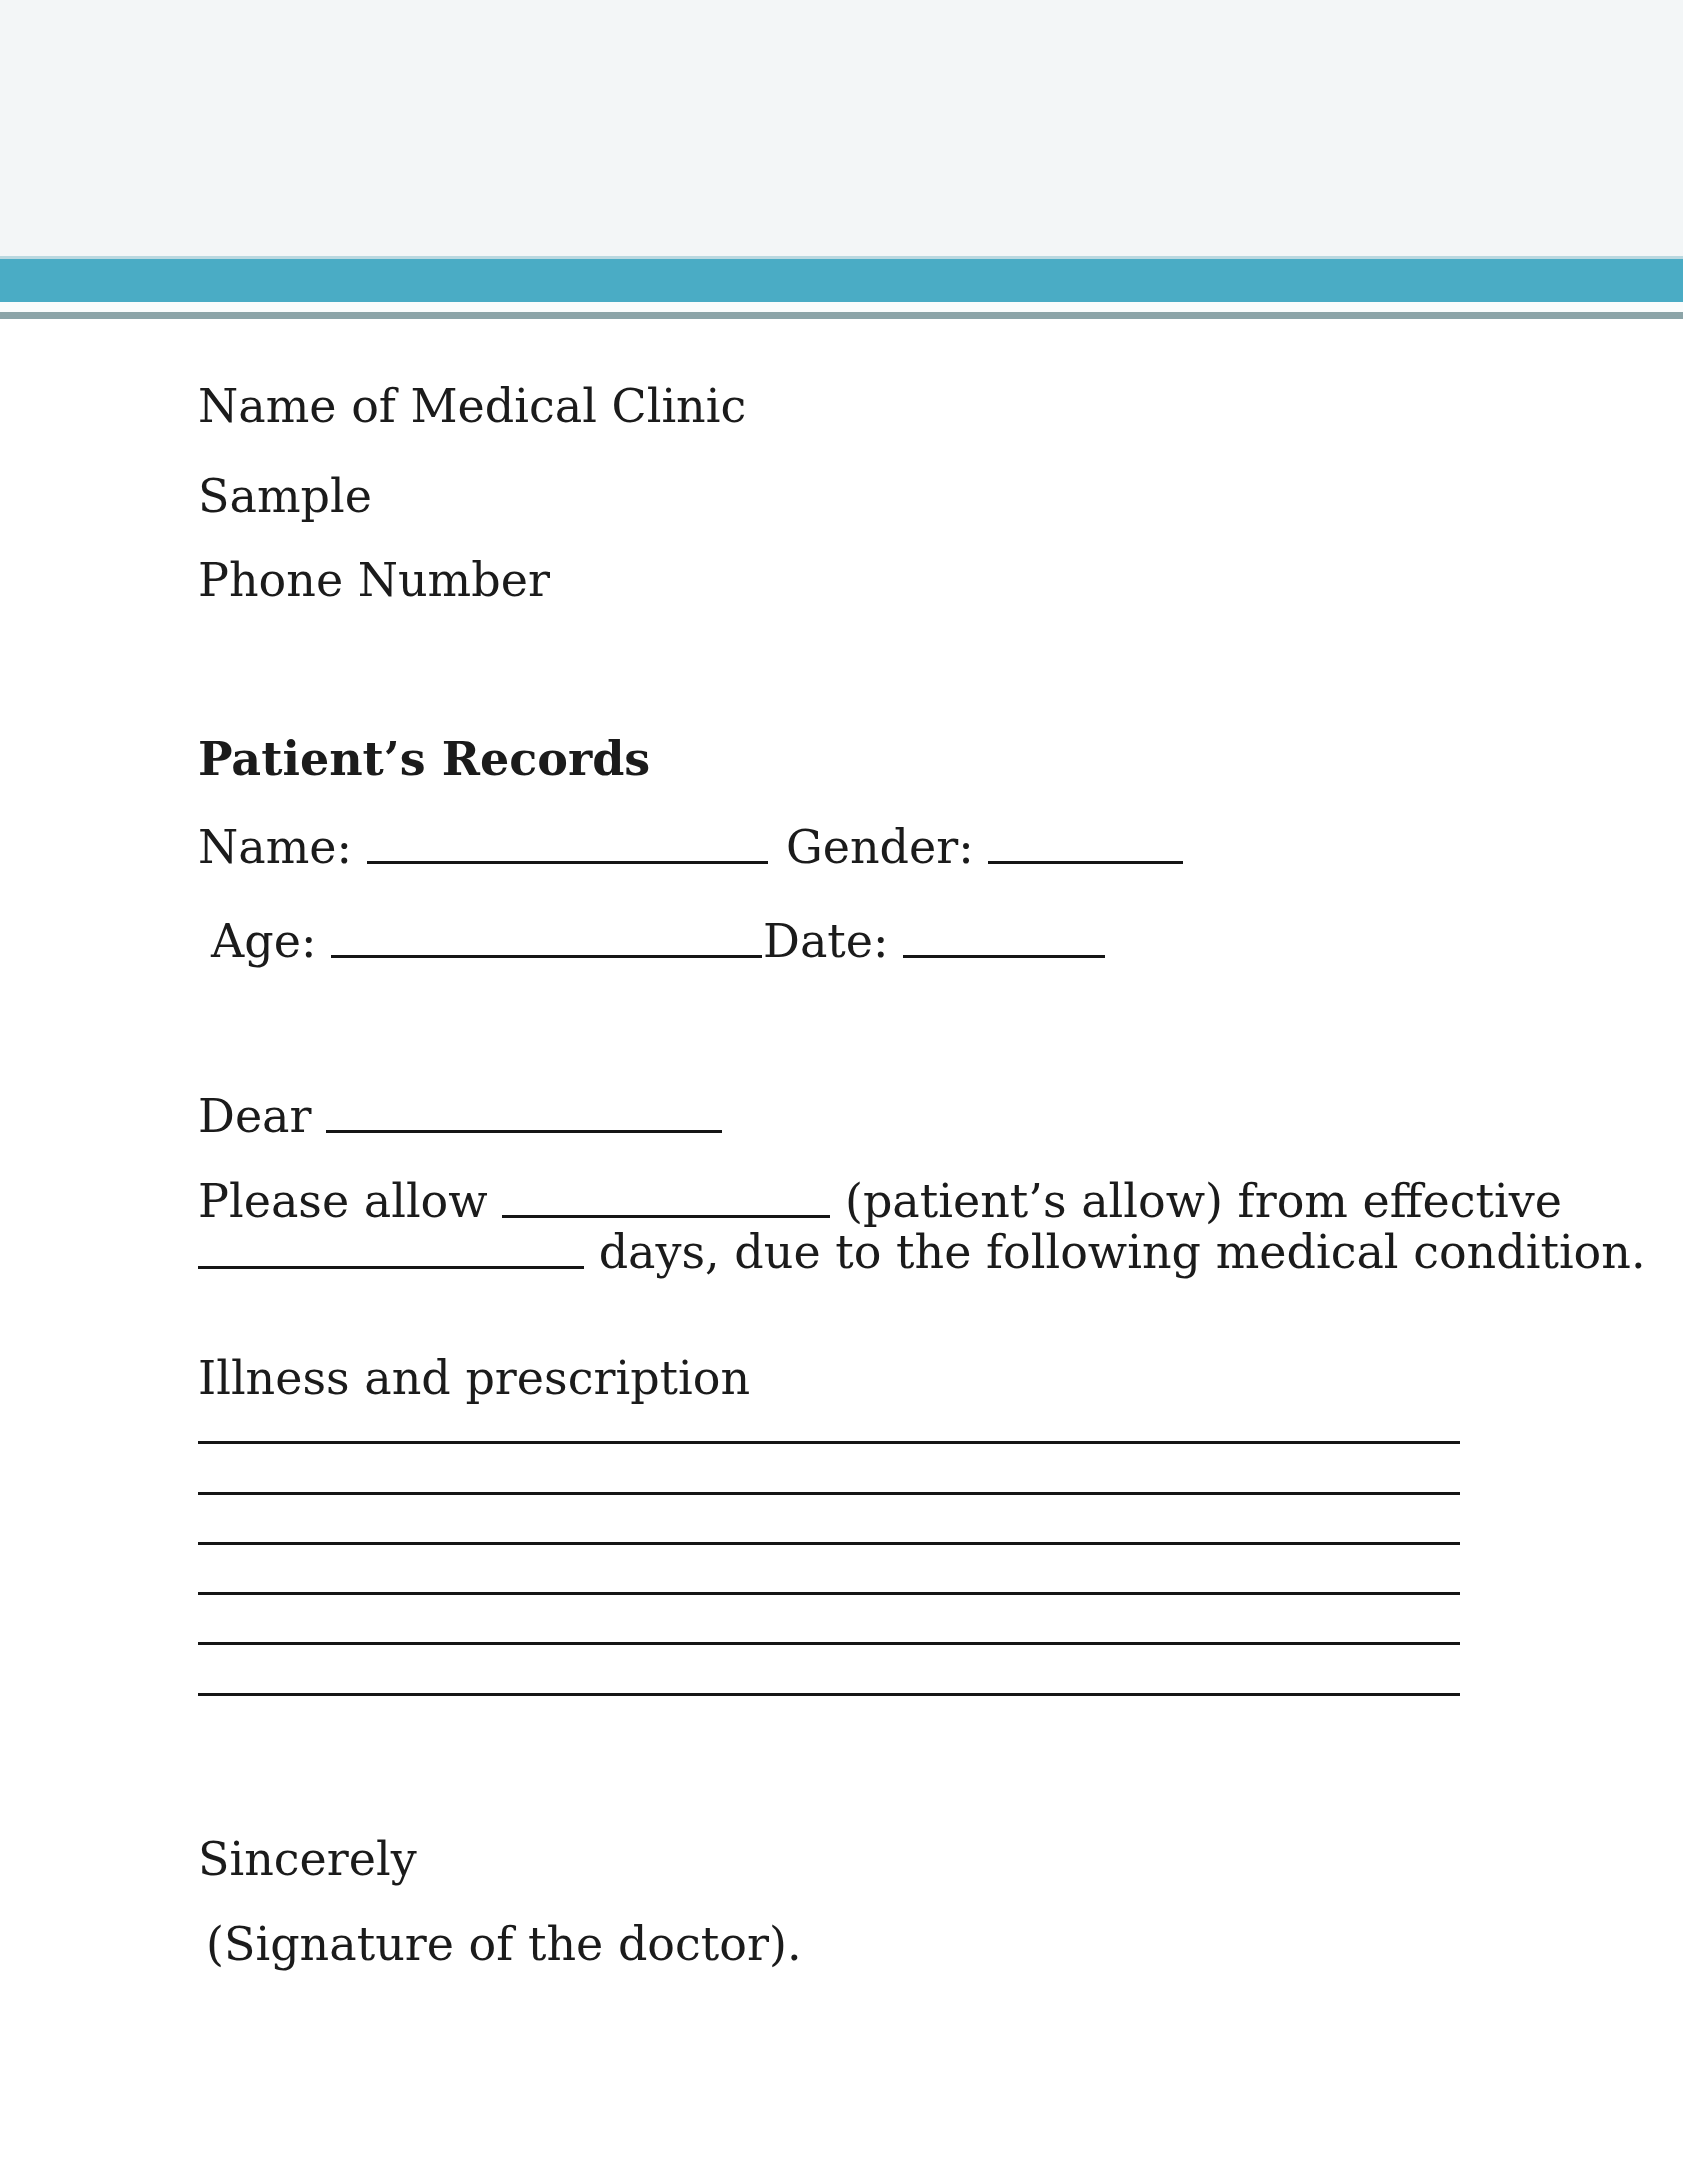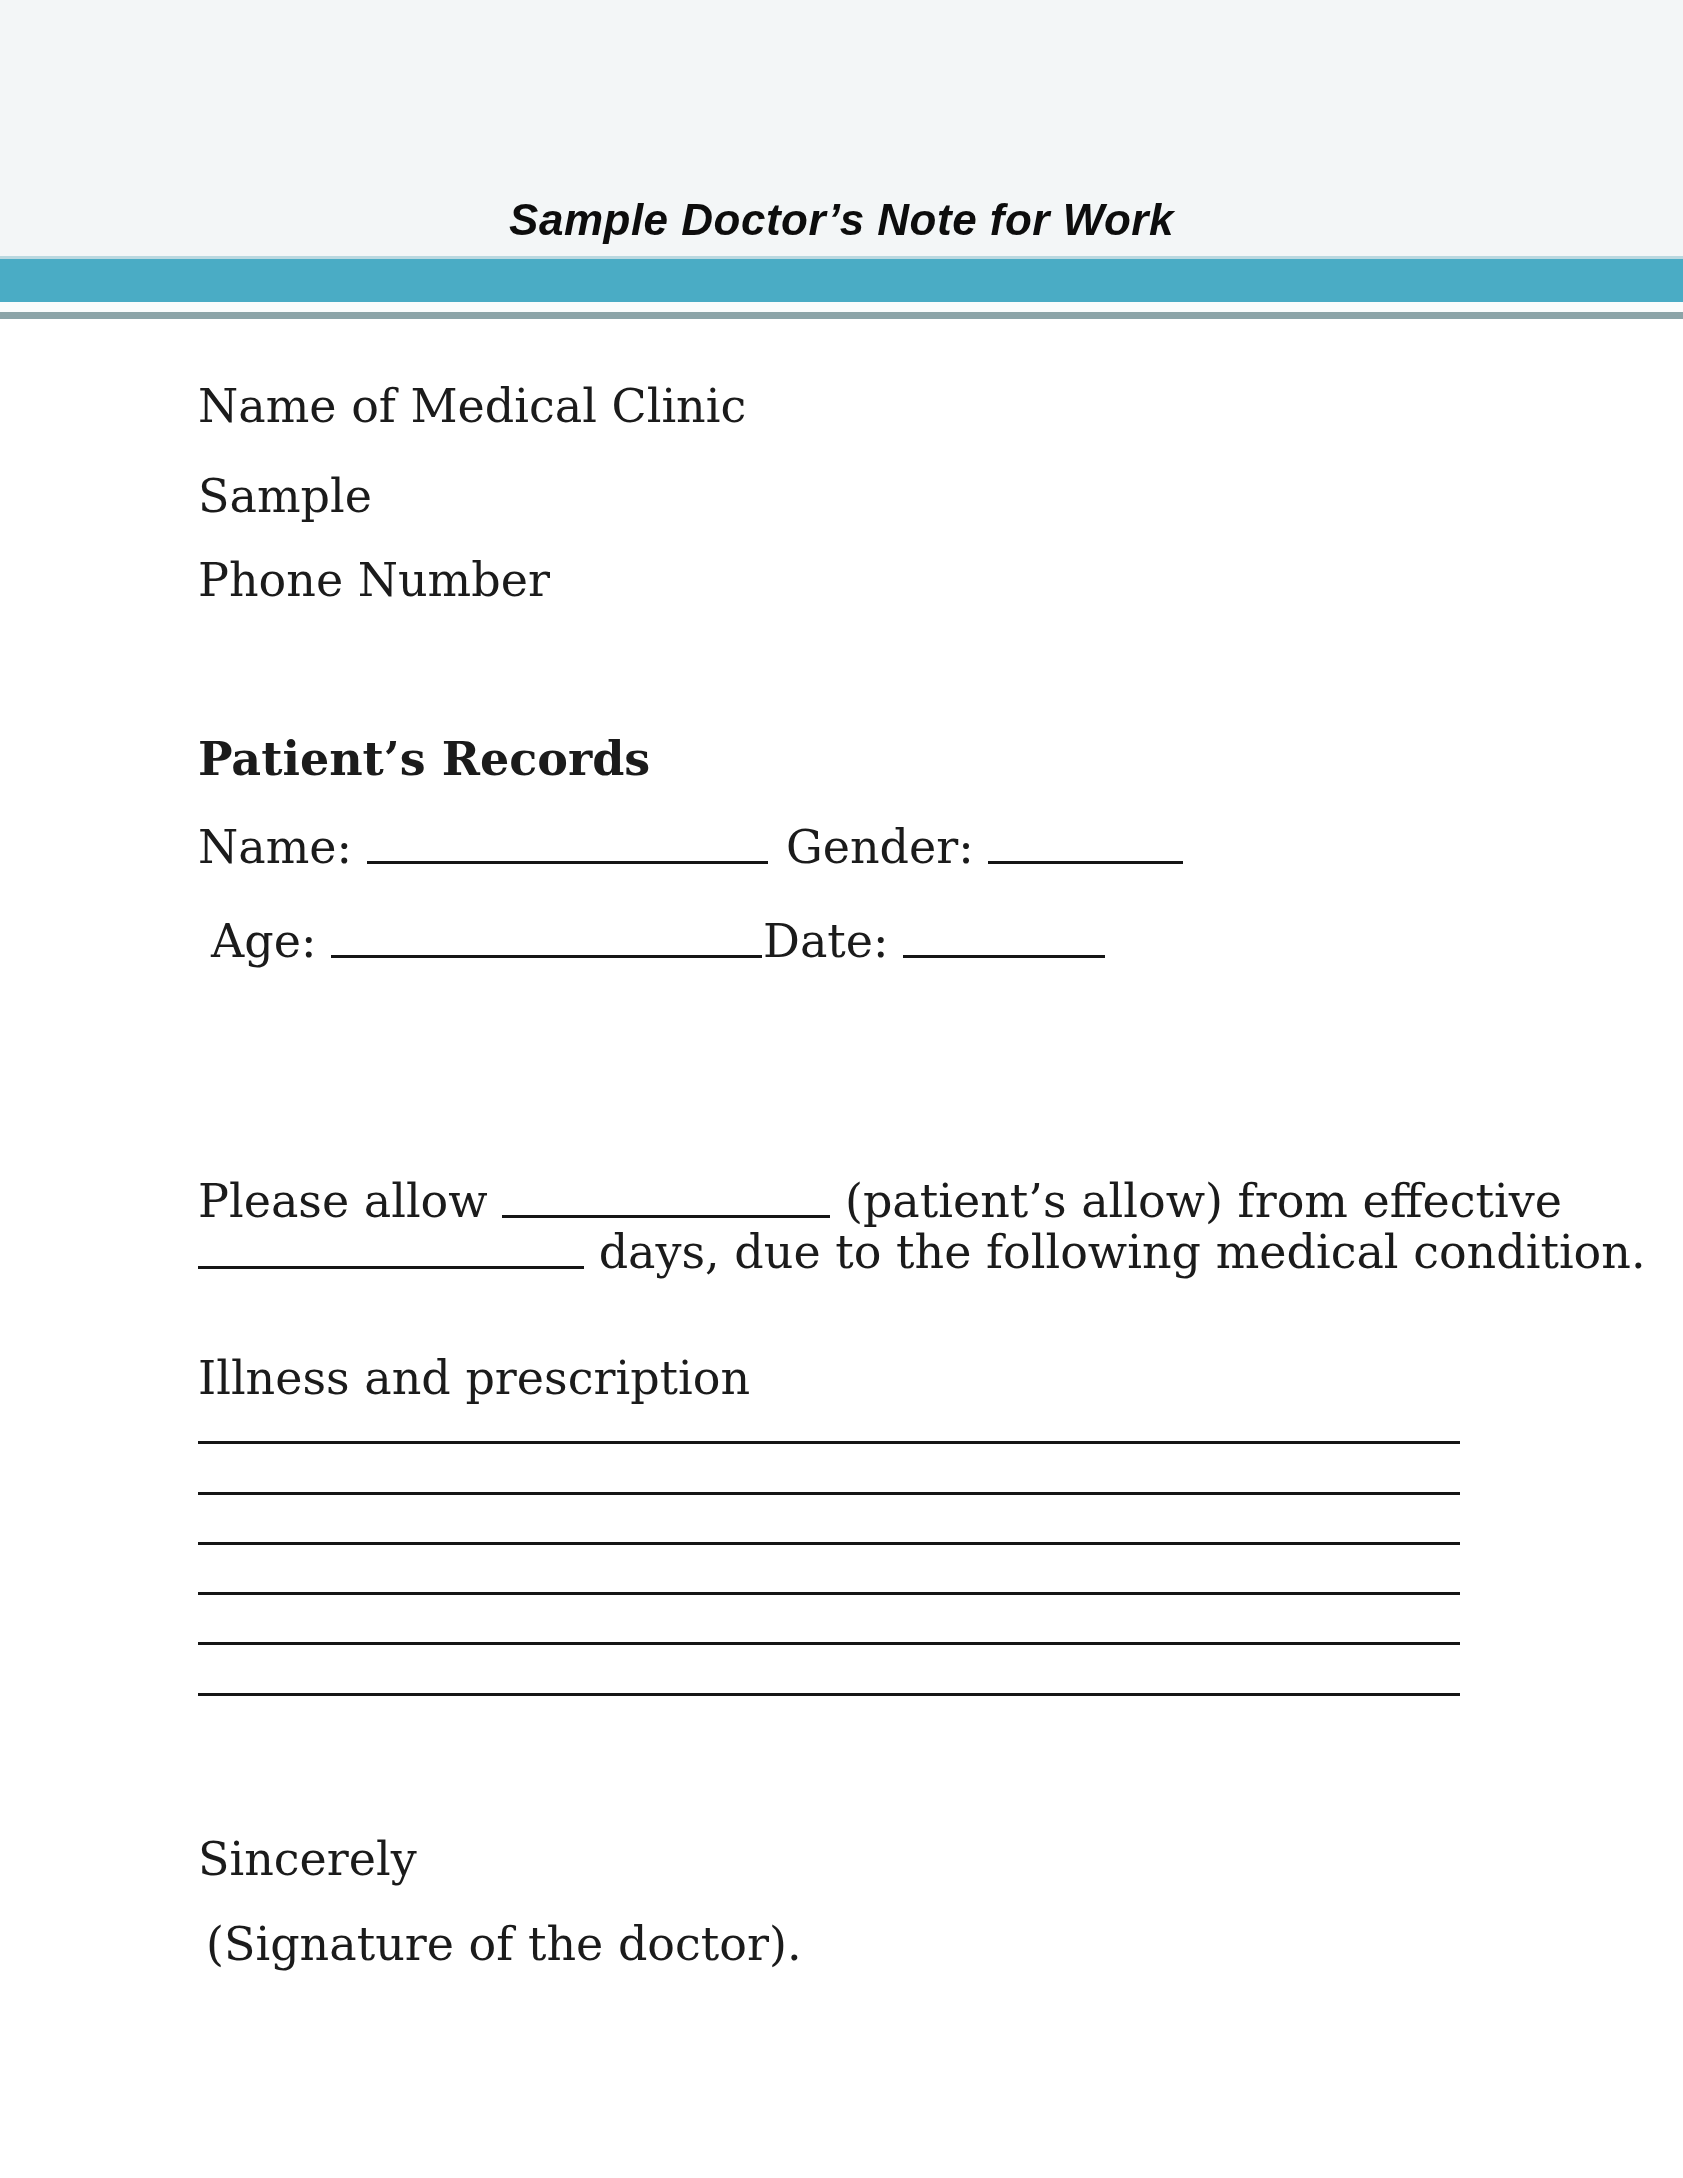--- a/index.html
+++ b/index.html
@@ -79,21 +79,20 @@
     height:0;
     border-bottom: 3px solid var(--line-color, #161616);
   }
 </style>
 </head>
 <body>
 
 <div class="page" style="--bar-color: #4AACC5; --bar-highlight: #B9D8E0; --rule-color: #8CA4A8; --top-band-bg: #F3F6F7; --text-color: #1B1B1B; --line-color: #161616;">
 
   <div class="top-band"></div>
-  <div class="doc-title">Sample Doctor’s Note for Work</div>
   <div class="bar-highlight"></div>
   <div class="teal-bar"></div>
   <div class="bar-gap"></div>
   <div class="sage-rule"></div>
 
   <div class="tline" style="top:384px">Name of Medical Clinic</div>
   <div class="tline" style="top:474px">Sample</div>
   <div class="tline bold" style="top:737px">Patient’s Records</div>
 
   <div class="tline" style="top:558px">Phone Number</div>
@@ -109,20 +108,24 @@
 
   <div class="tline indent-sm" style="top:919px">
     <span>Age:</span>
     <span class="blank" style="width:431px"></span>
     <span class="pair-right" style="left:565px">
       <span>Date:</span>
       <span class="blank" style="width:202px"></span>
     </span>
   </div>
 
+  <div class="tline" style="top:1094px">
+    <span>Dear</span>
+    <span class="blank" style="width:396px"></span>
+  </div>
 
   <div class="tline" style="top:1176px">
     <div class="para-line">
       <span>Please allow</span>
       <span class="blank" style="width:328px"></span>
       <span>(patient’s allow) from effective</span>
     </div>
     <div class="para-line">
       <span class="blank" style="width:386px"></span>
       <span>days, due to the following medical condition.</span>

